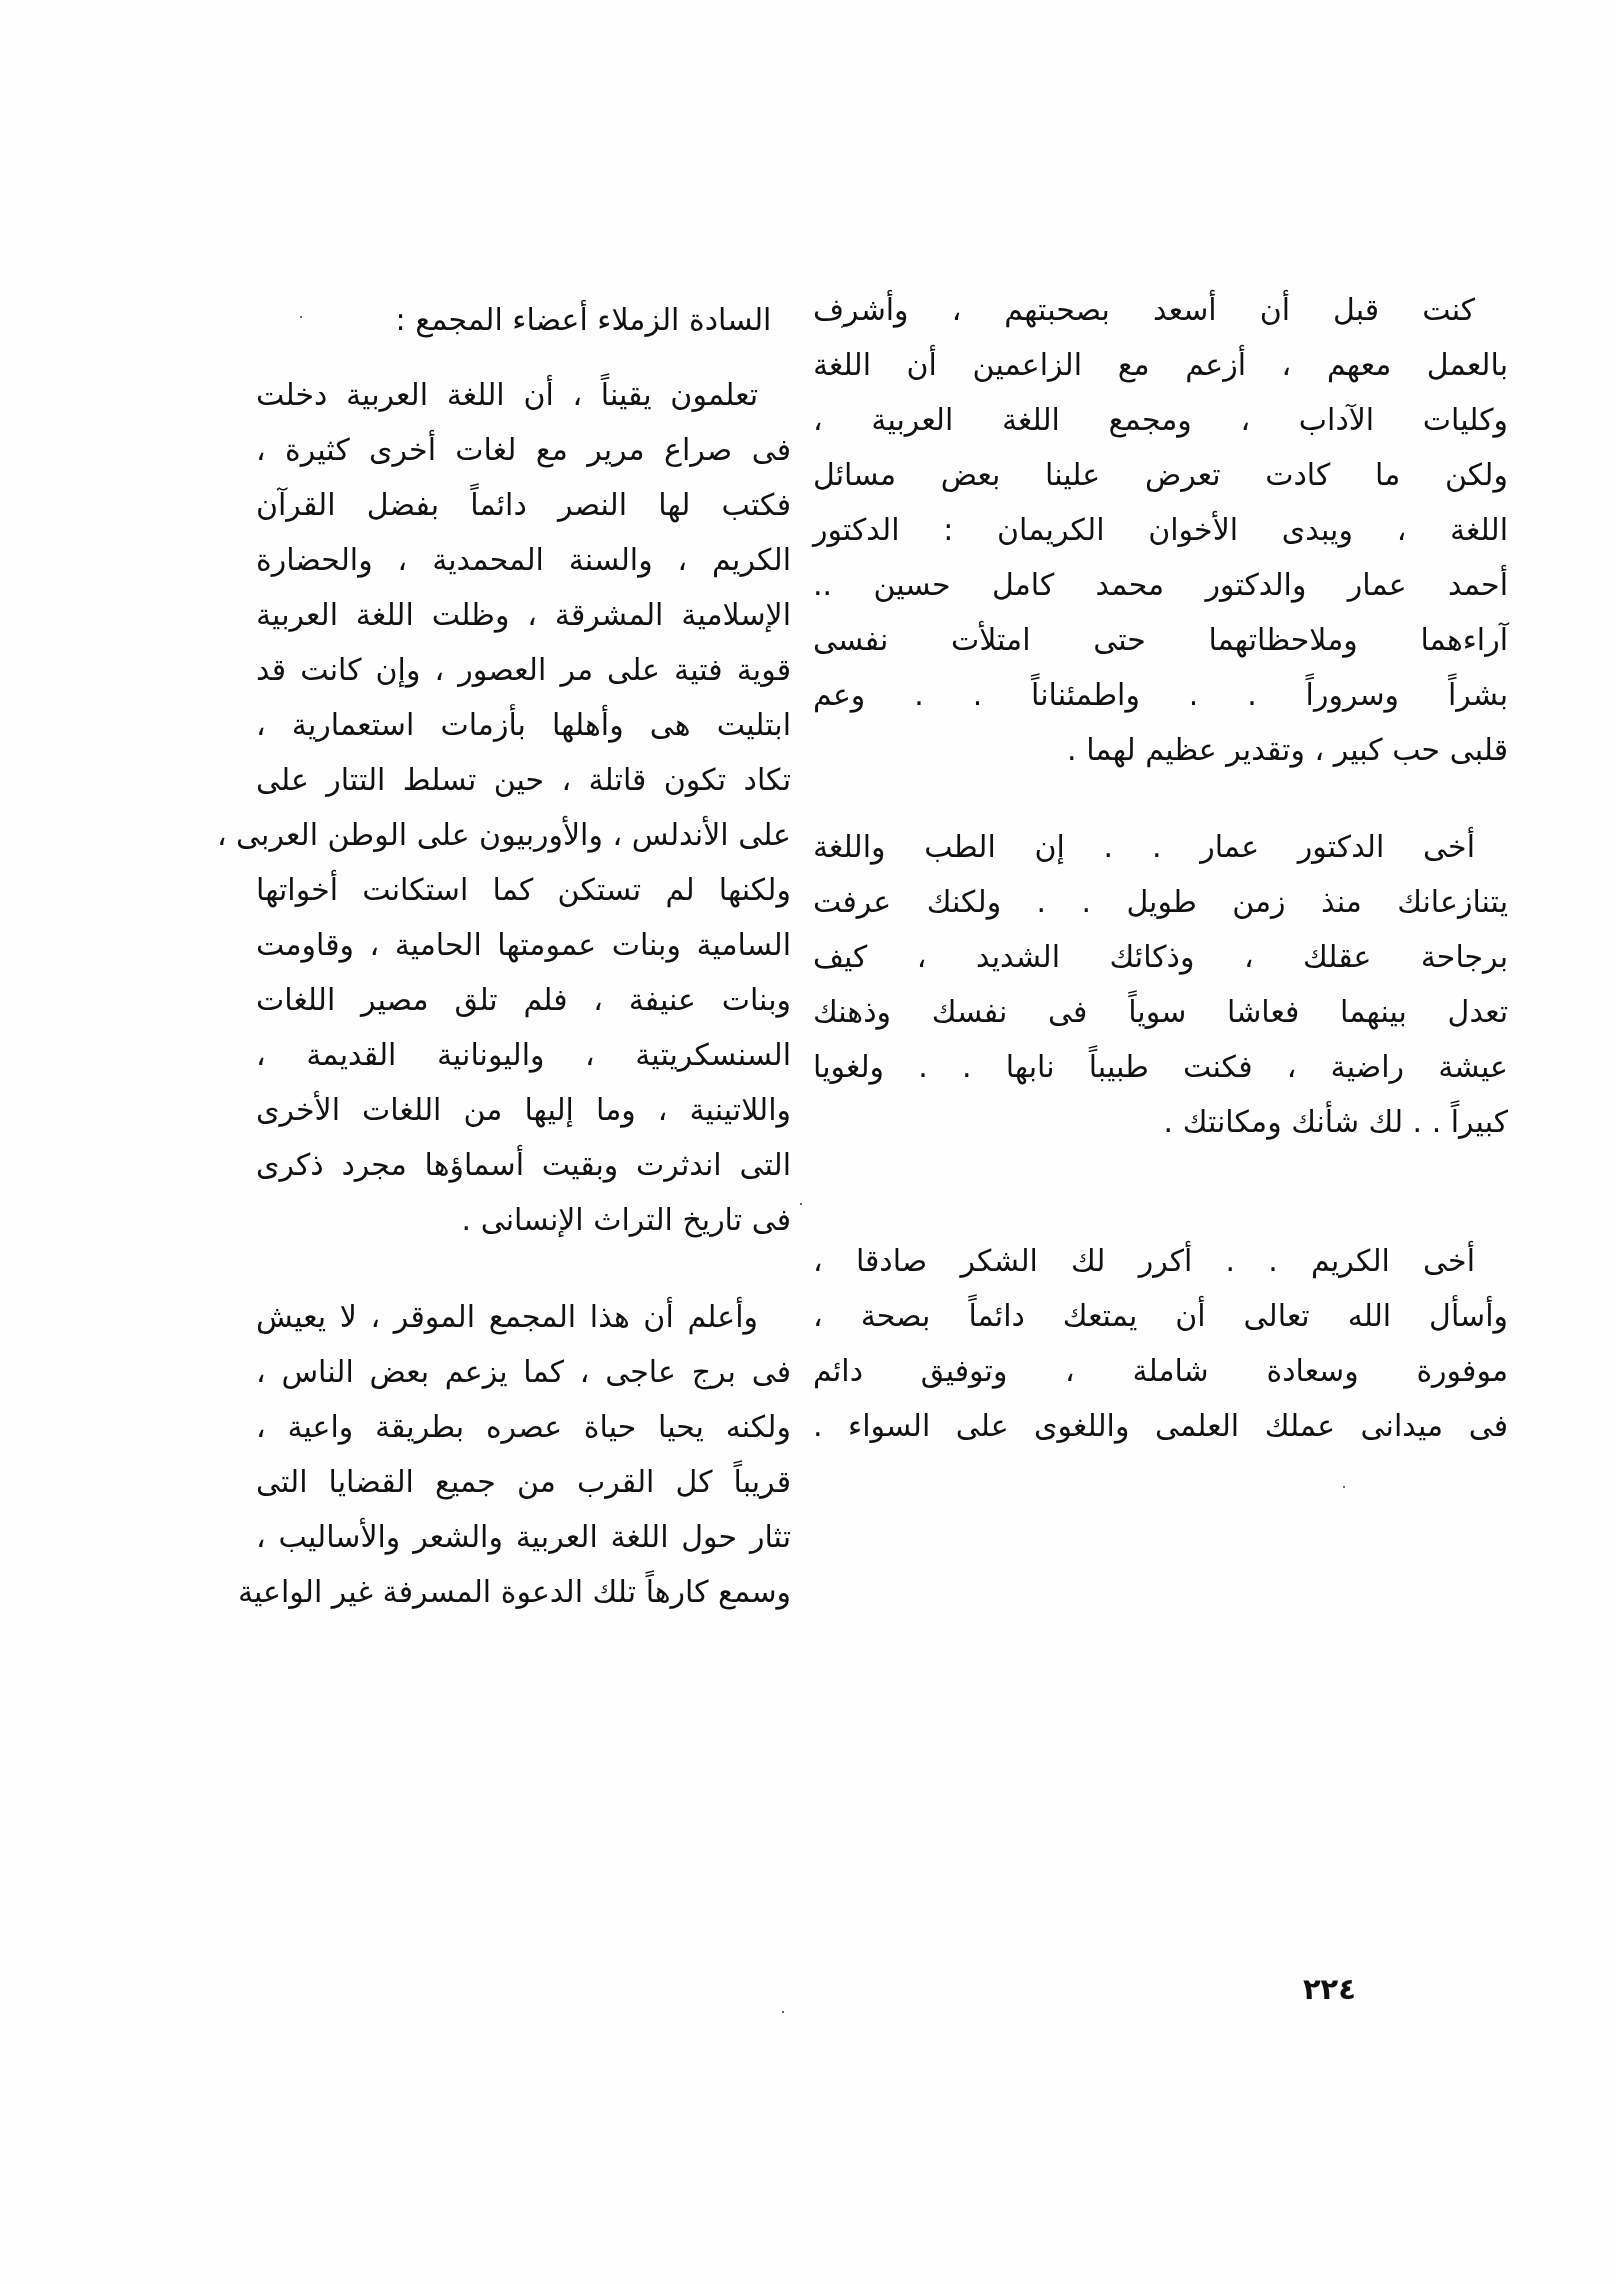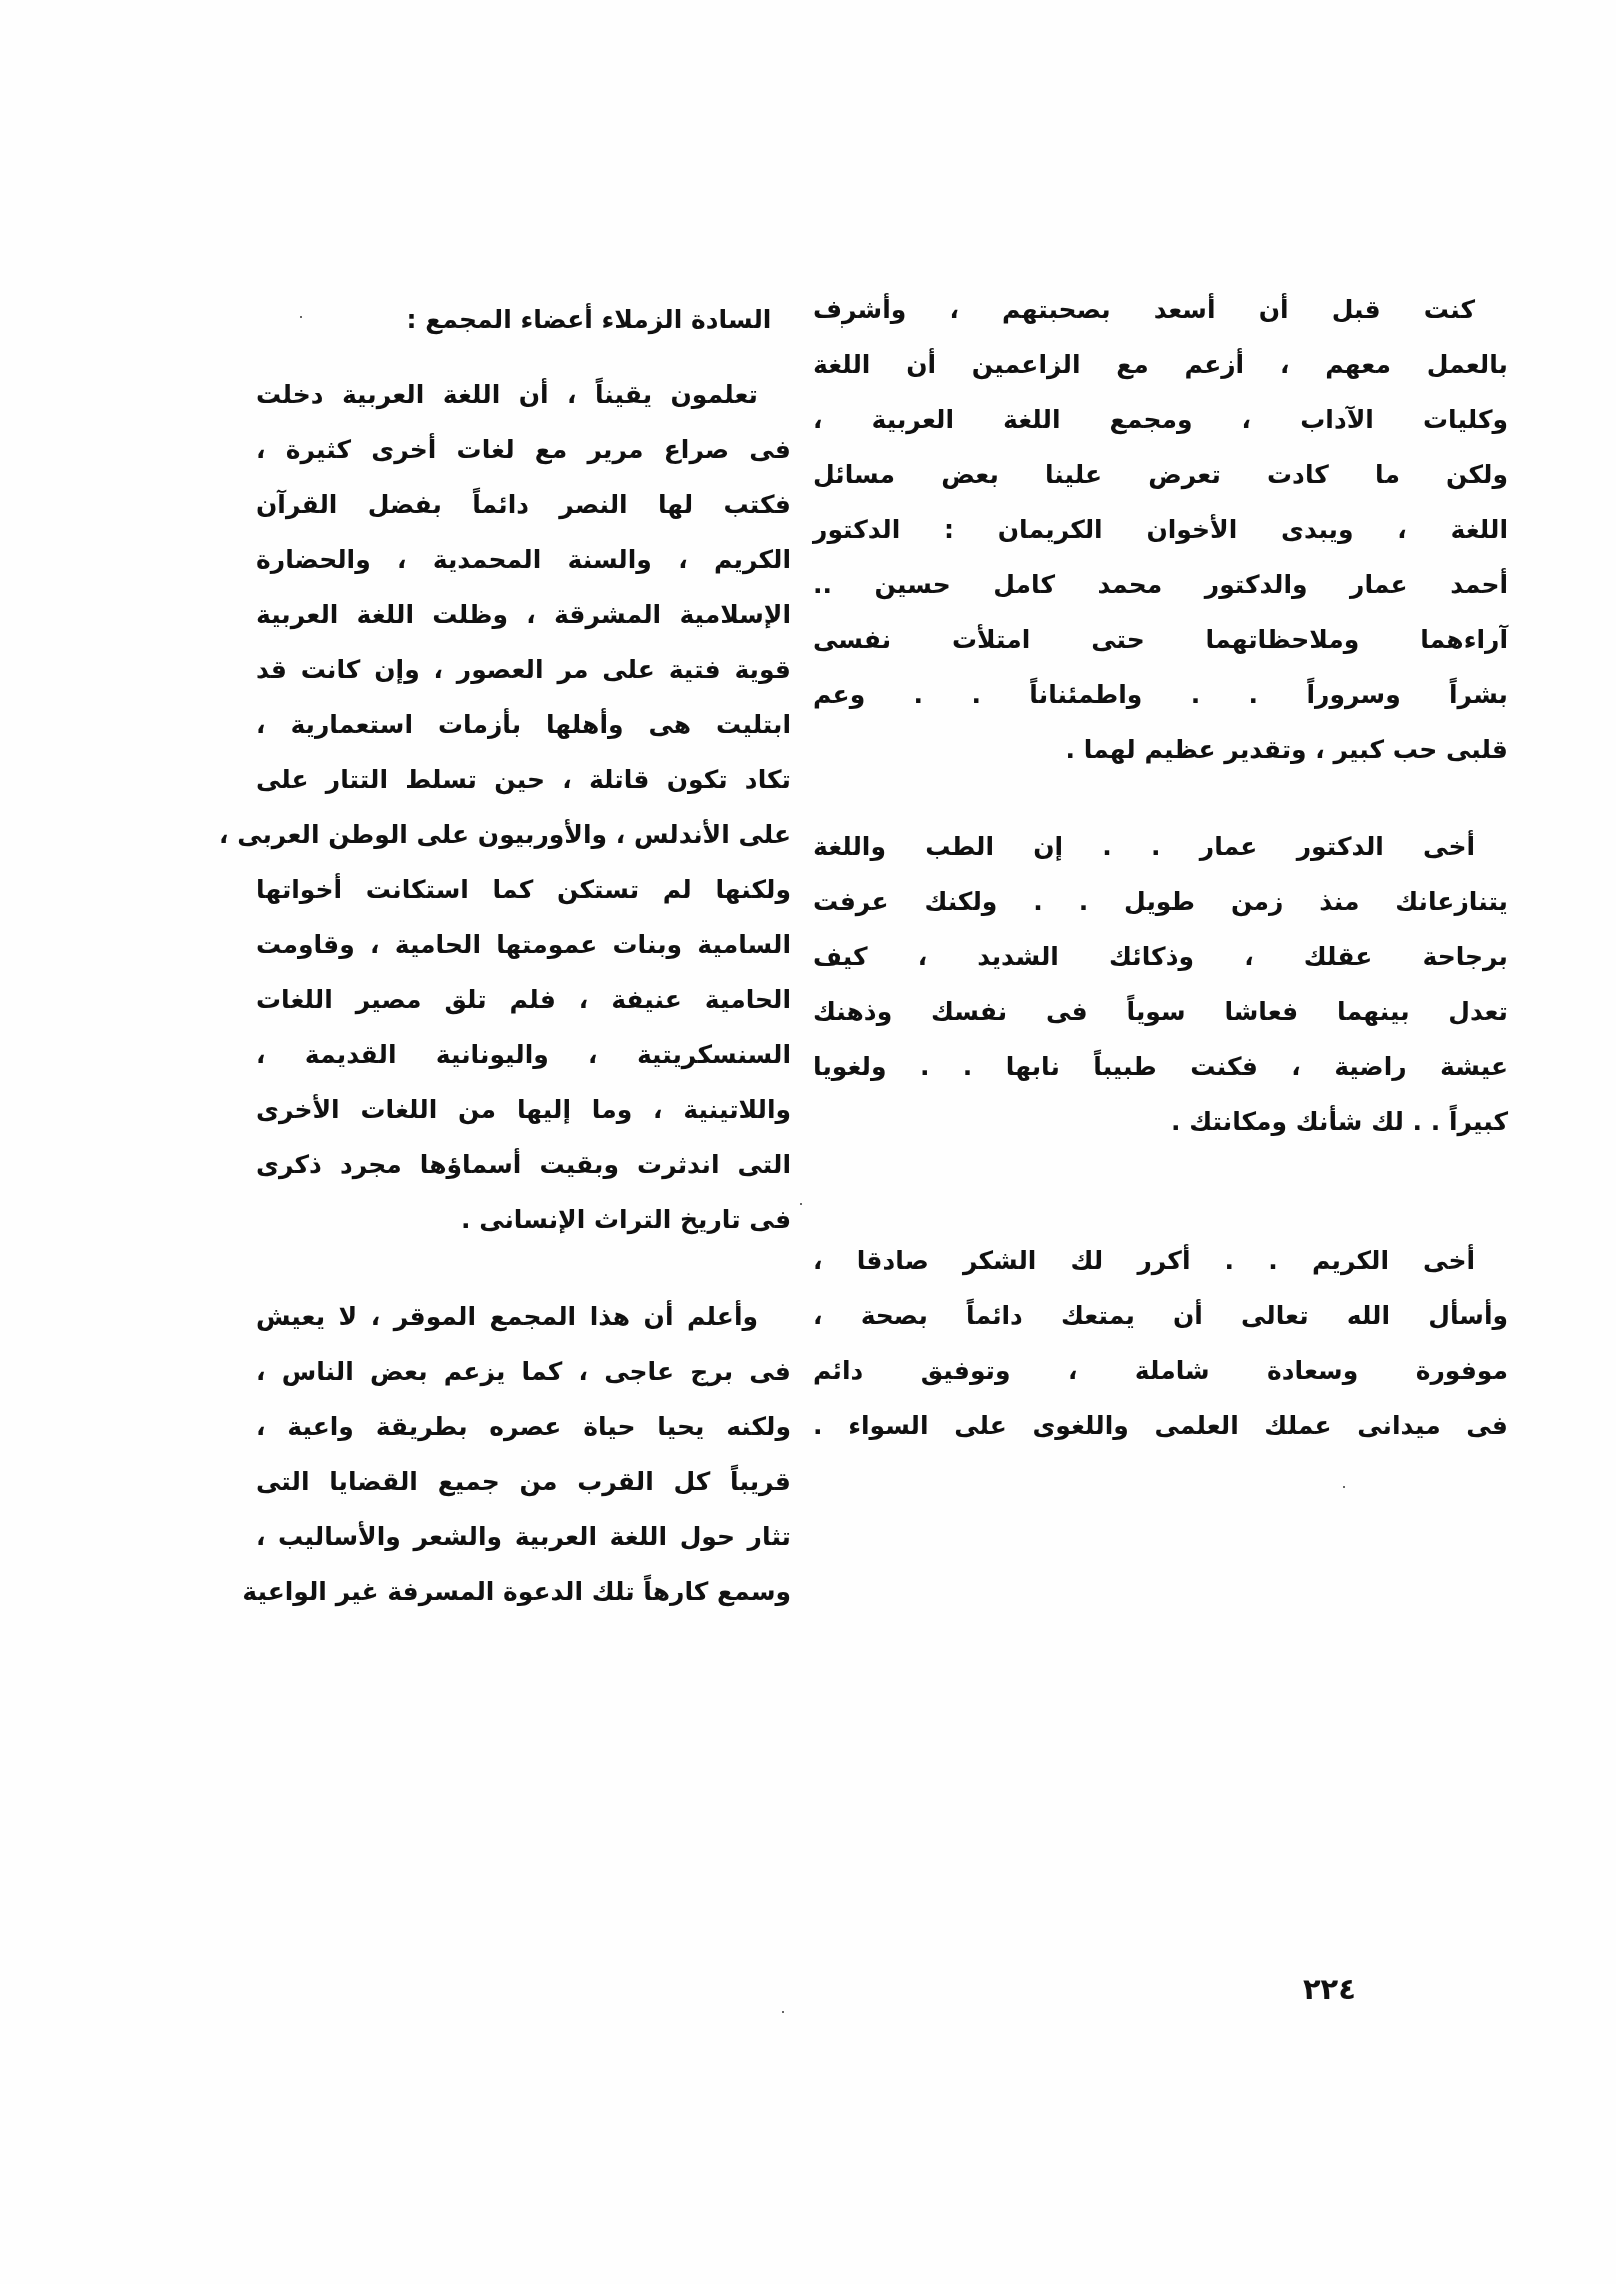--- a/index.html
+++ b/index.html
@@ -2,22 +2,22 @@
 <html style="font-size:10.4px"><head>
 <meta charset="utf-8">
 <style>
   html, body { margin: 0; padding: 0; background: #ffffff; }
   body { width: 1617px; height: 2284px; position: relative; overflow: hidden;
          font-family: "DejaVu Sans", sans-serif; color: #111; }
   .page { position: absolute; inset: 0; background: #fefefe; }
   .col { position: absolute; direction: rtl; text-align: justify; }
   .col-right { left: 813px; width: 695px; top: 282px; }
   .col-left  { left: 256px;  width: 535px;  top: 292px; }
-  .line { display: block; height: 55px; line-height: 55px; font-size: 25px;
-          white-space: nowrap; text-align: justify; text-align-last: justify; font-weight: bold; }
+  .line { display: block; height: 55px; line-height: 55px; font-size: 30px;
+          white-space: nowrap; text-align: justify; text-align-last: justify; font-weight: normal; }
   .line.short { text-align-last: right; }
   .line.indent { padding-right: 33px; }
   .gap { height: 42px; }
   .gap-sm { height: 19.6px; }
   .heading { text-align-last: right; padding-right: 19.6px; }
   .page-number { position: absolute; left: 1278px; top: 1972px; width: 78px;
                  font-size: 29px; font-weight: bold; direction: rtl; text-align: right; }
   .speck { position:absolute; width:2px; height:2px; background:#333; border-radius:50%; }
 </style>
 </head>
@@ -64,21 +64,21 @@
       <span class="line">فى صراع مرير مع لغات أخرى كثيرة ،</span>
       <span class="line">فكتب لها النصر دائماً بفضل القرآن</span>
       <span class="line">الكريم ، والسنة المحمدية ، والحضارة</span>
       <span class="line">الإسلامية المشرقة ، وظلت اللغة العربية</span>
       <span class="line">قوية فتية على مر العصور ، وإن كانت قد</span>
       <span class="line">ابتليت هى وأهلها بأزمات استعمارية ،</span>
       <span class="line">تكاد تكون قاتلة ، حين تسلط التتار على</span>
       <span class="line">على الأندلس ، والأوربيون على الوطن العربى ،</span>
       <span class="line">ولكنها لم تستكن كما استكانت أخواتها</span>
       <span class="line">السامية وبنات عمومتها الحامية ، وقاومت</span>
-      <span class="line">الحامية عنيفة ، فلم تلق مصير اللغات</span>
+      <span class="line">وبنات عنيفة ، فلم تلق مصير اللغات</span>
       <span class="line">السنسكريتية ، واليونانية القديمة ،</span>
       <span class="line">واللاتينية ، وما إليها من اللغات الأخرى</span>
       <span class="line">التى اندثرت وبقيت أسماؤها مجرد ذكرى</span>
       <span class="line short">فى تاريخ التراث الإنسانى .</span>
     </div>
     <div class="gap"></div>
     <div>
       <span class="line indent">وأعلم أن هذا المجمع الموقر ، لا يعيش</span>
       <span class="line">فى برج عاجى ، كما يزعم بعض الناس ،</span>
       <span class="line">ولكنه يحيا حياة عصره بطريقة واعية ،</span>

